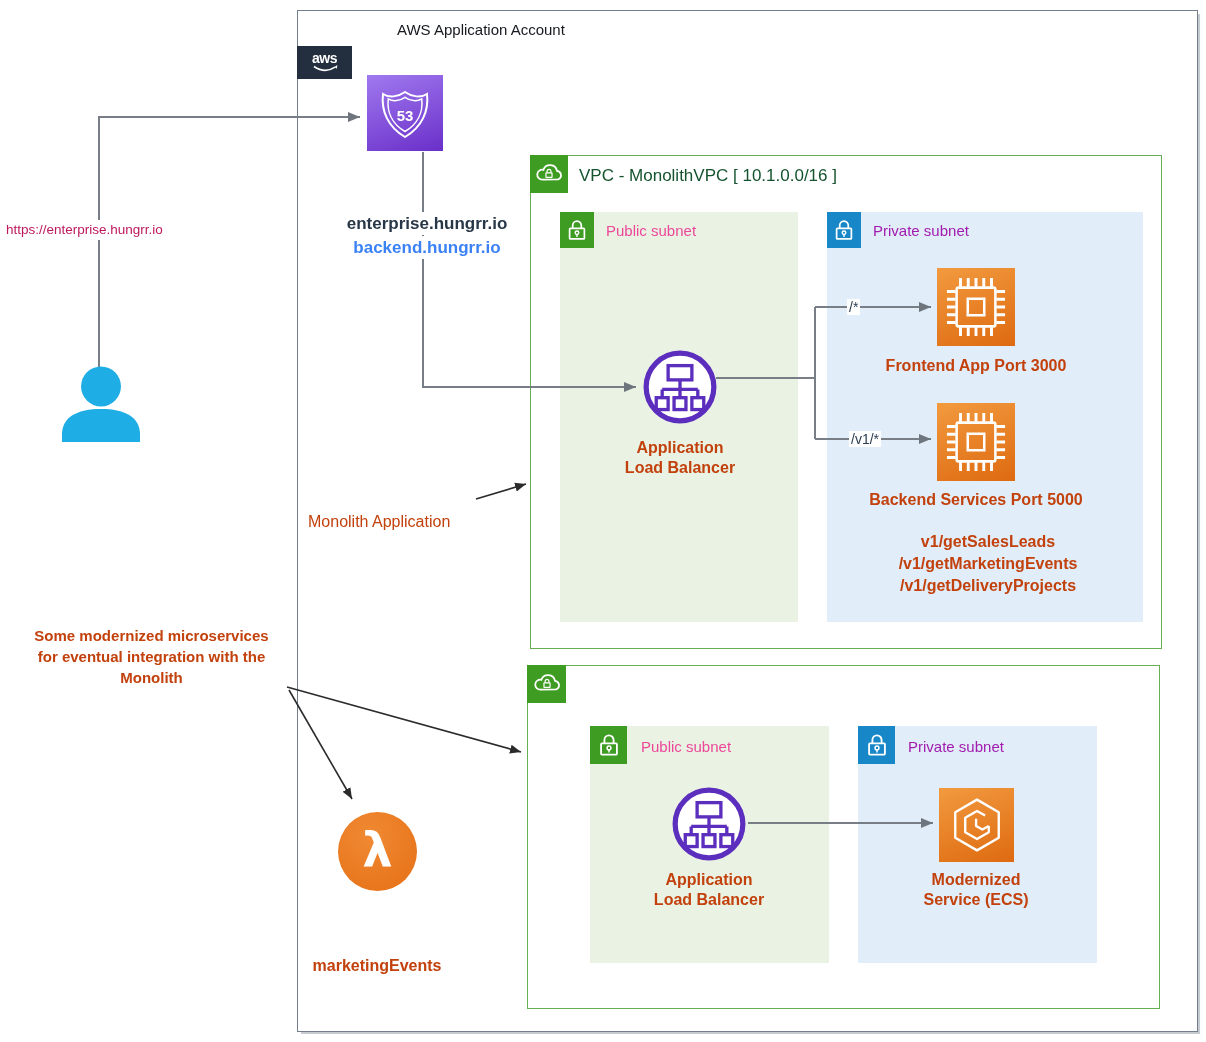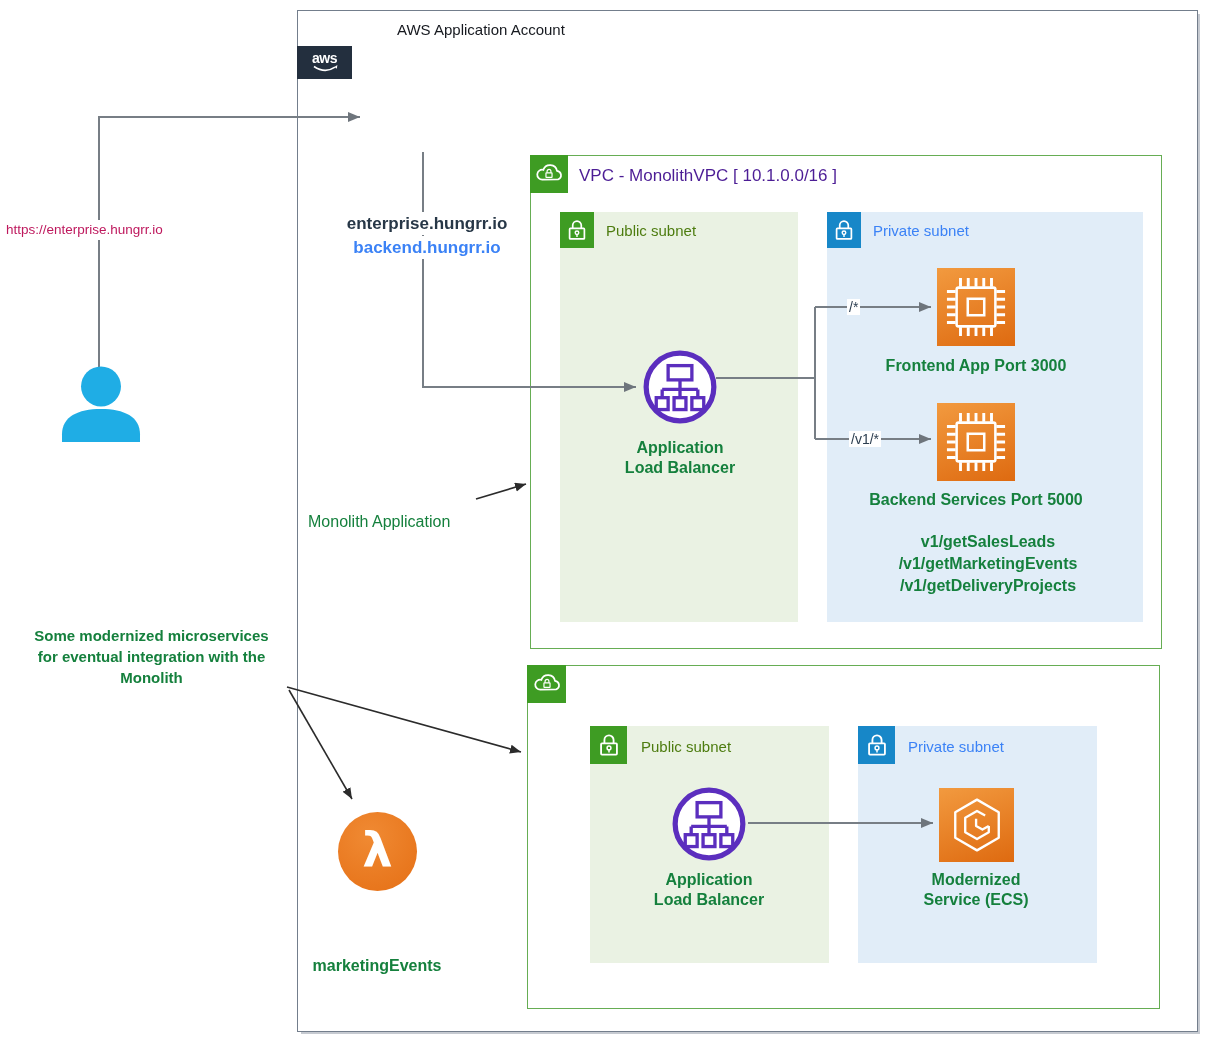--- a/index.html
+++ b/index.html
@@ -1,34 +1,34 @@
 <!DOCTYPE html>
 <html><head>
 <meta charset="utf-8">
 <style>
   html,body{margin:0;padding:0;background:#fff;font-family:"Liberation Sans",sans-serif;}
   #canvas{position:relative;width:1206px;height:1042px;background:#fff;overflow:hidden;}
   .abs{position:absolute;}
-  .lbl{position:absolute;color:#15803d;font-size:16px;line-height:20px;white-space:nowrap;z-index:4;}
+  .lbl{position:absolute;color:#c2410c;font-size:16px;line-height:20px;white-space:nowrap;z-index:4;}
   .ctr{text-align:center;white-space:normal;font-weight:bold;}
   .wires{left:0;top:0;z-index:2;pointer-events:none;}
   .box{position:absolute;background:transparent;z-index:1;}
   .acct{border:1px solid #737E8C;box-shadow:3px 3px 0 -1px #c6cad1;}
   .vpc{border:1px solid #66AD53;}
   .subnet{position:absolute;z-index:1;}
   .sub-green{background:#EAF2E3;}
   .sub-blue{background:#E1EDF8;}
   .sq{position:absolute;display:flex;align-items:center;justify-content:center;z-index:3;}
   .icon{position:absolute;z-index:3;display:flex;align-items:center;justify-content:center;}
   .green-bg{background:#3E9C23;}
   .blue-bg{background:#1787C8;}
-  .vpc-title{position:absolute;color:#4c1d95;font-size:17px;line-height:20px;white-space:nowrap;z-index:4;}
+  .vpc-title{position:absolute;color:#14532d;font-size:17px;line-height:20px;white-space:nowrap;z-index:4;}
   .sub-lbl{position:absolute;font-size:15px;line-height:18px;white-space:nowrap;z-index:4;}
-  .sub-lbl.g{color:#4d7c0f;}
-  .sub-lbl.b{color:#3b82f6;}
+  .sub-lbl.g{color:#ec4899;}
+  .sub-lbl.b{color:#a21caf;}
   .whitebg{background:#fff;padding:0 2px;}
   .r53{background:linear-gradient(160deg,#A079EF 0%,#6A2FC9 100%);}
   .ec2{background:linear-gradient(160deg,#F29A3F 0%,#DE6A10 100%);}
   .ecs{background:linear-gradient(160deg,#F29A3F 0%,#DE6A10 100%);}
   .lam{background:radial-gradient(circle at 40% 30%,#F08A33,#E56F15);border-radius:50%;}
   .lam span{color:#fff;font-size:48px;font-weight:bold;font-family:"DejaVu Sans",sans-serif;line-height:1;transform:translateY(-2px);}
   .logo{background:#232F3E;z-index:4;display:flex;flex-direction:column;align-items:center;justify-content:center;}
   .logo .aws-word{color:#fff;font-weight:bold;font-size:14px;line-height:13px;letter-spacing:-0.5px;}
   .chip{position:absolute;background:#fff;color:#2C3E50;font-size:14px;line-height:16px;padding:0 2px;z-index:4;white-space:nowrap;}
   .dark{color:#16191F;}
@@ -74,20 +74,29 @@
   <div class="lbl dark" style="left:349px;top:20px;font-size:15px;margin-left:48px;">AWS Application Account</div>
 
   <div class="icon" style="left:59px;top:366px;width:84px;height:78px;">
     <svg width="84" height="78" viewBox="0 0 84 80">
       <circle cx="42" cy="21" r="20.5" fill="#1FADE5"></circle>
       <path d="M2,78 V70 C2,52 18,44 42,44 C66,44 82,52 82,70 V78 Z" fill="#1FADE5"></path>
     </svg>
   </div>
   <div class="lbl whitebg" style="left:4px;top:220px;font-size:13.5px;color:#be185d;">https://enterprise.hungrr.io</div>
 
+  <div class="icon r53" style="left:367px;top:75px;width:76px;height:76px;">
+    <svg width="64" height="64" viewBox="0 0 64 64">
+      <g stroke="#fff" stroke-width="2" fill="none">
+        <path d="M10,13 C16,17 25,16 32,11 C39,16 48,17 54,13 C56,30 49,46 32,56 C15,46 8,30 10,13 Z"></path>
+        <path d="M10,13 C16,17 25,16 32,11 C39,16 48,17 54,13 C56,30 49,46 32,56 C15,46 8,30 10,13 Z" transform="translate(32,33) scale(0.76) translate(-32,-33)"></path>
+      </g>
+      <text x="32" y="39.5" text-anchor="middle" font-size="15" font-weight="bold" fill="#fff">53</text>
+    </svg>
+  </div>
   <div class="lbl ctr whitebg" style="left:330px;top:212px;width:190px;font-size:17px;line-height:23px;color:#273747;">enterprise.hungrr.io</div>
   <div class="lbl ctr whitebg" style="left:330px;top:236px;width:190px;font-size:17px;line-height:23px;color:#3b82f6;">backend.hungrr.io</div>
 
   <div class="box vpc" style="left:530px;top:155px;width:630px;height:492px;"></div>
   <div class="sq green-bg" style="left:530px;top:155px;width:38px;height:38px;">
     <svg width="32" height="32" viewBox="0 0 40 40">
       <g stroke="#fff" fill="none">
         <path stroke-width="2.2" d="M12,27 a6.2,6.2 0 1 1 1,-12.2 a8.8,8.8 0 0 1 17,1.2 a5.6,5.6 0 0 1 1.4,10.8 z"></path>
         <path stroke-width="1.5" d="M17.6,18.5 v-1.8 a2.4,2.4 0 0 1 4.8,0 v1.8"></path>
         <rect stroke-width="1.5" x="16.2" y="18.5" width="7.6" height="5.6" rx="0.5"></rect>

